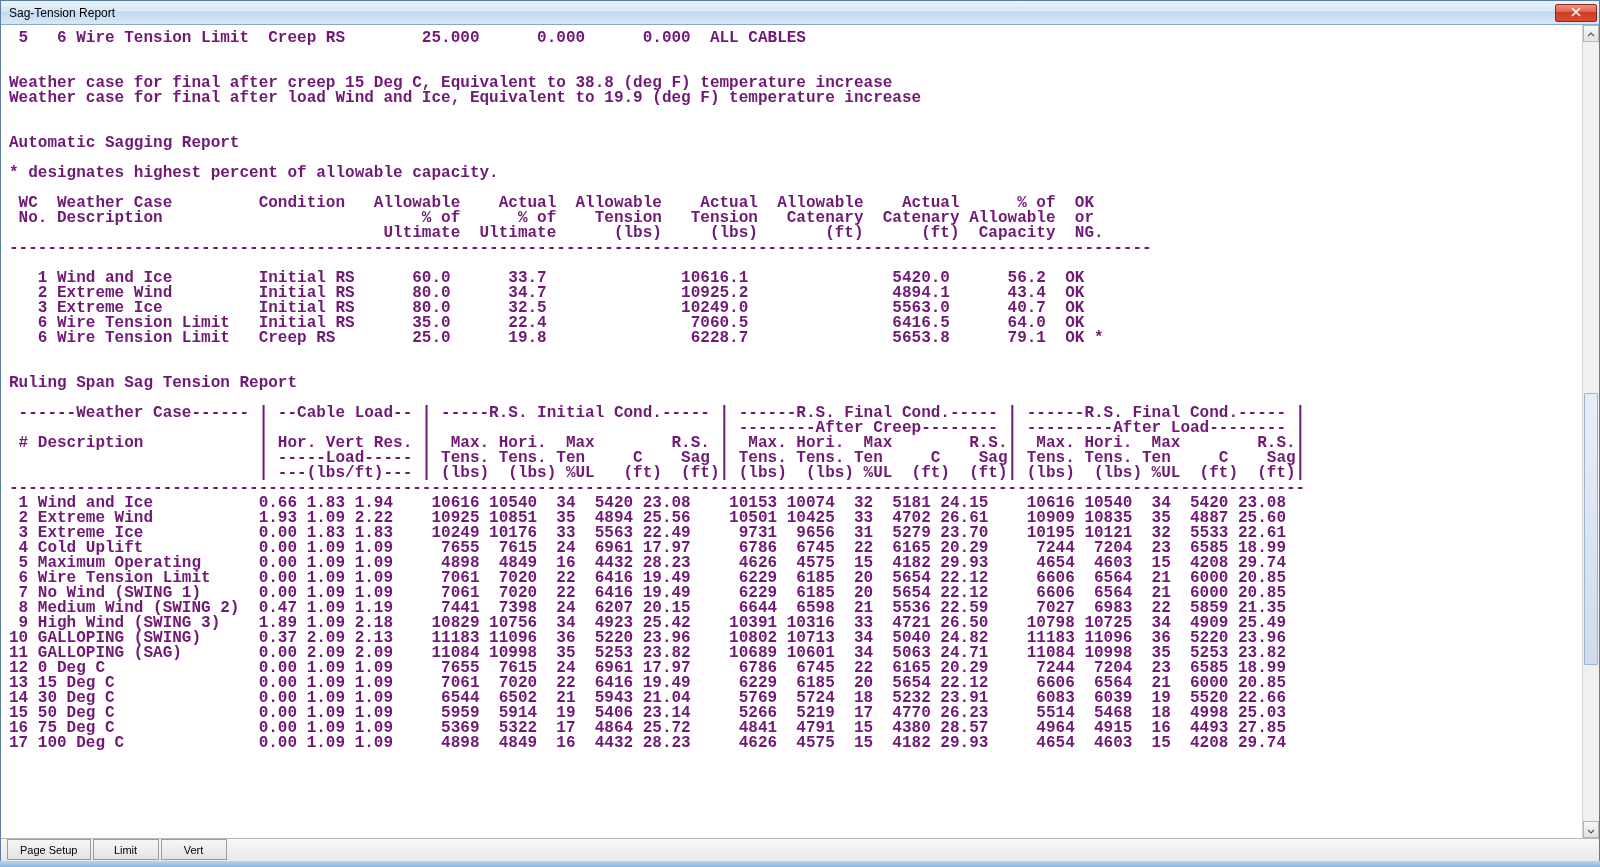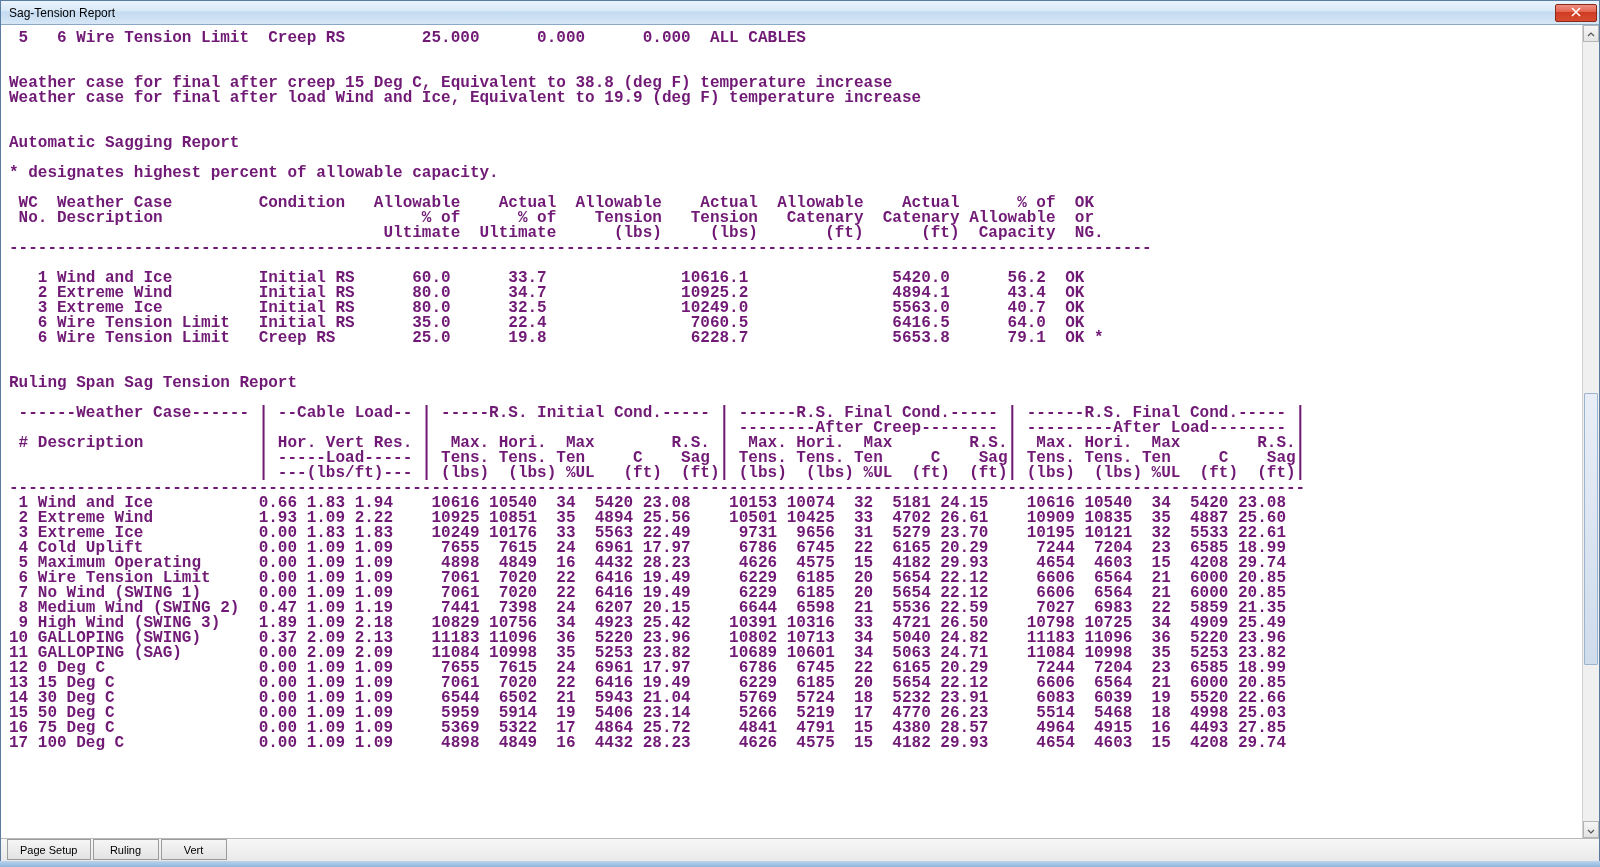--- a/index.html
+++ b/index.html
@@ -183,17 +183,17 @@
       <div class="sb-btn">
         <span><svg width="8" height="8" viewBox="0 0 8 8">
               <path d="M1 3 L4 6 L7 3" fill="none" stroke="#555" stroke-width="1.2"></path>
             </svg></span>
       </div>
     </div>
   </div>
 
   <div class="footer">
     <button>Page Setup</button>
-    <button>Ruling</button>
+    <button>Limit</button>
     <button>Vert</button>
   </div>
 </div>
 <div class="bluebar"></div>
 
 </body></html>

